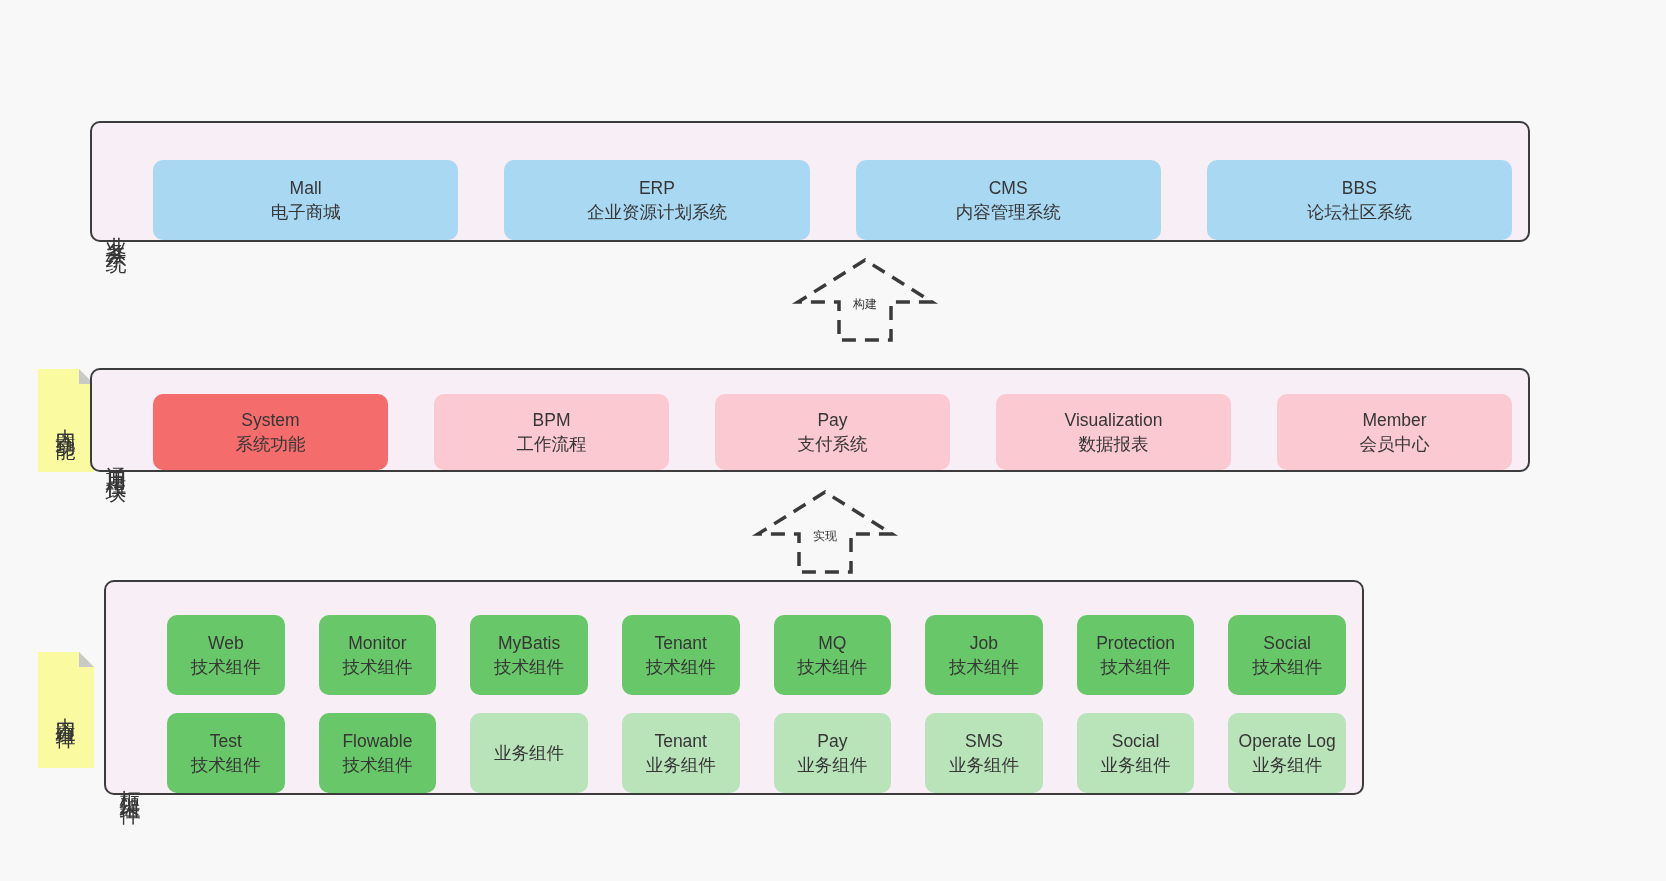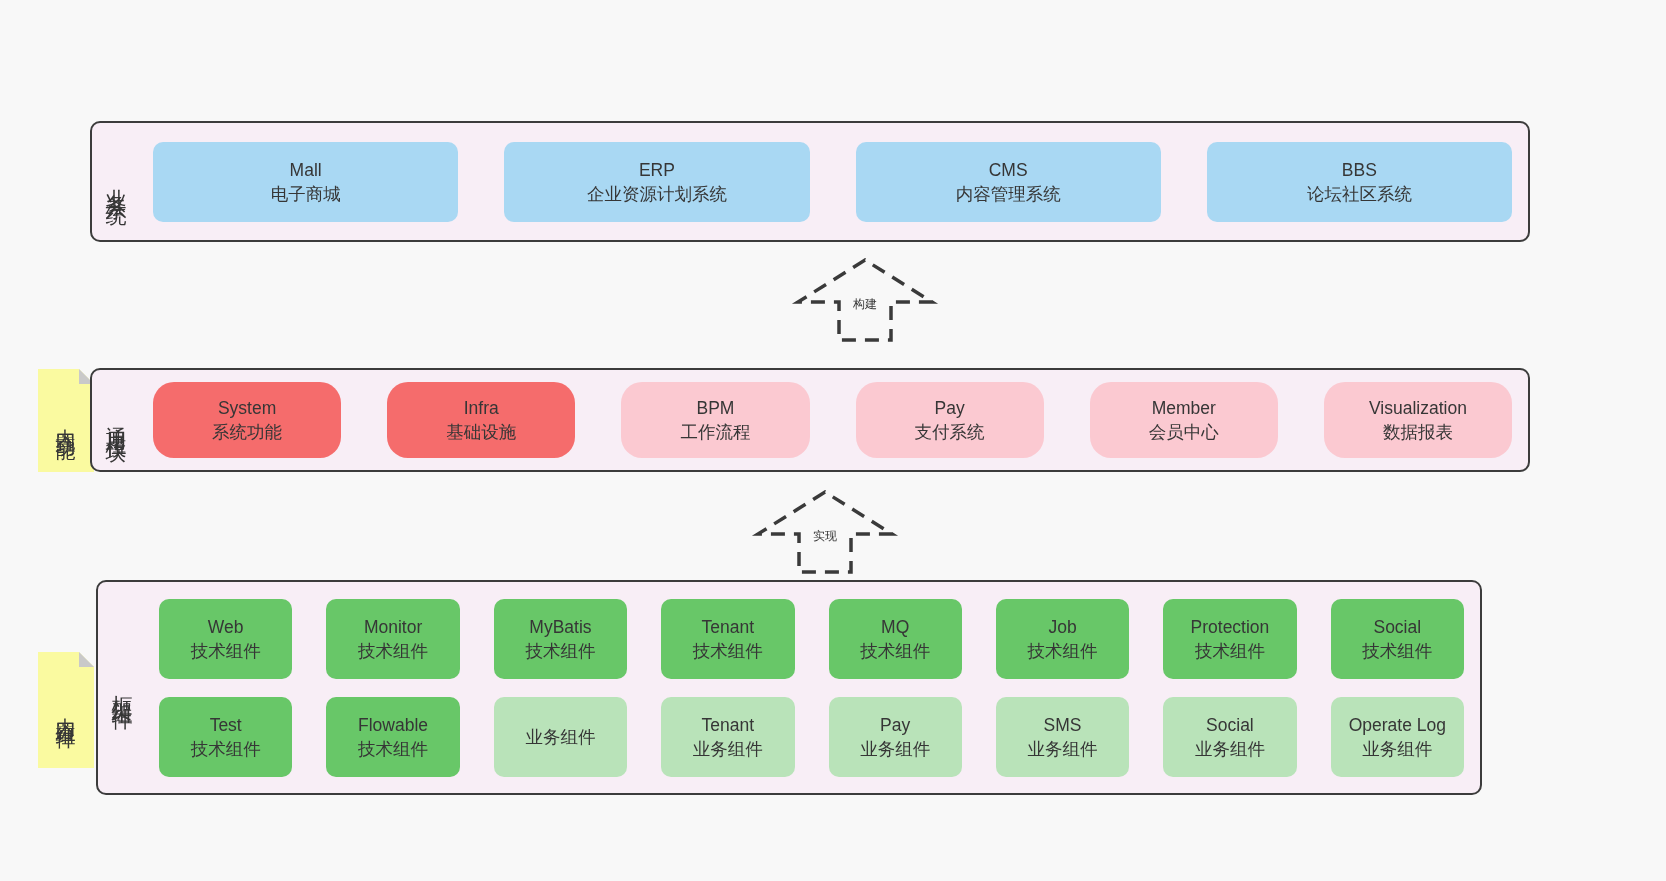--- a/index.html
+++ b/index.html
@@ -9,36 +9,36 @@
     --note-yellow:#fafaa0; --note-fold:#c9c9c9;
     --text:#363636; --arrow:#3a3a3a; --page-bg:#f8f8f8;
   }
   html,body{margin:0;padding:0;}
   body{background:var(--page-bg);font-family:"Liberation Sans","DejaVu Sans",sans-serif;}
   .canvas{position:relative;width:1666px;height:881px;background:var(--page-bg);overflow:hidden;color:var(--text);}
 
   
   .layer{position:absolute;box-sizing:border-box;background:var(--container-bg);
          border:2px solid var(--container-border);border-radius:10px;
-         display:flex;align-items:center;padding:0 16px 0 14px;}
+         display:flex;align-items:flex-end;padding:0 16px 0 14px;}
   .layer-business{left:90px;top:121px;width:1440px;height:121px;}
   .layer-modules{left:90px;top:368px;width:1440px;height:104px;}
-  .layer-components{left:96px;top:580px;width:1386px;height:215px;}
+  .layer-components{left:104px;top:580px;width:1260px;height:215px;}
 
   .vlabel{writing-mode:vertical-lr;text-orientation:upright;font-size:21px;line-height:1;
           letter-spacing:5px;color:var(--text);flex:0 0 auto;margin-right:26px;white-space:nowrap;}
 
   .boxrow{flex:1;display:flex;gap:46px;align-items:center;}
   .boxcol{flex:1;display:flex;flex-direction:column;gap:18px;justify-content:center;}
   .boxrow-8{flex:1;display:flex;gap:34px;align-items:center;}
 
   .box{flex:1;border-radius:10px;display:flex;flex-direction:column;justify-content:center;
        align-items:center;text-align:center;color:var(--text);}
   .box-h80{height:80px;}
-  .box-h76{height:76px;border-radius:21px;}
+  .box-h76{height:76px;}
   .box .t,.box .s{font-size:17.5px;line-height:24px;padding:0 6px;}
   .blue{background:var(--box-blue);}
   .red{background:var(--box-red);}
   .pink{background:var(--box-pink);}
   .green{background:var(--box-green);}
   .light-green{background:var(--box-light-green);}
 
   
   .note{position:absolute;background:var(--note-yellow);display:flex;align-items:center;
         justify-content:center;z-index:0;}
@@ -102,39 +102,35 @@
     <span class="arrow-label">构建</span>
   </div>
 
   <div class="layer layer-modules">
     <div class="vlabel">通用模块</div>
     <div class="boxrow">
       <div class="box box-h76 red">
         <div class="t">System</div>
         <div class="s">系统功能</div>
       </div>
-      <div class="box box-h76 red">
-        <div class="t">Infra</div>
-        <div class="s">基础设施</div>
-      </div>
       <div class="box box-h76 pink">
         <div class="t">BPM</div>
         <div class="s">工作流程</div>
       </div>
       <div class="box box-h76 pink">
         <div class="t">Pay</div>
         <div class="s">支付系统</div>
       </div>
       <div class="box box-h76 pink">
+        <div class="t">Visualization</div>
+        <div class="s">数据报表</div>
+      </div>
+      <div class="box box-h76 pink">
         <div class="t">Member</div>
         <div class="s">会员中心</div>
-      </div>
-      <div class="box box-h76 pink">
-        <div class="t">Visualization</div>
-        <div class="s">数据报表</div>
       </div>
     </div>
   </div>
 
   <div class="arrow arrow-implement">
     <svg viewBox="0 0 150 88">
       <path d="M75,4 L8,46 L49,46 L49,84 L101,84 L101,46 L142,46 Z"></path>
     </svg>
     <span class="arrow-label">实现</span>
   </div>

